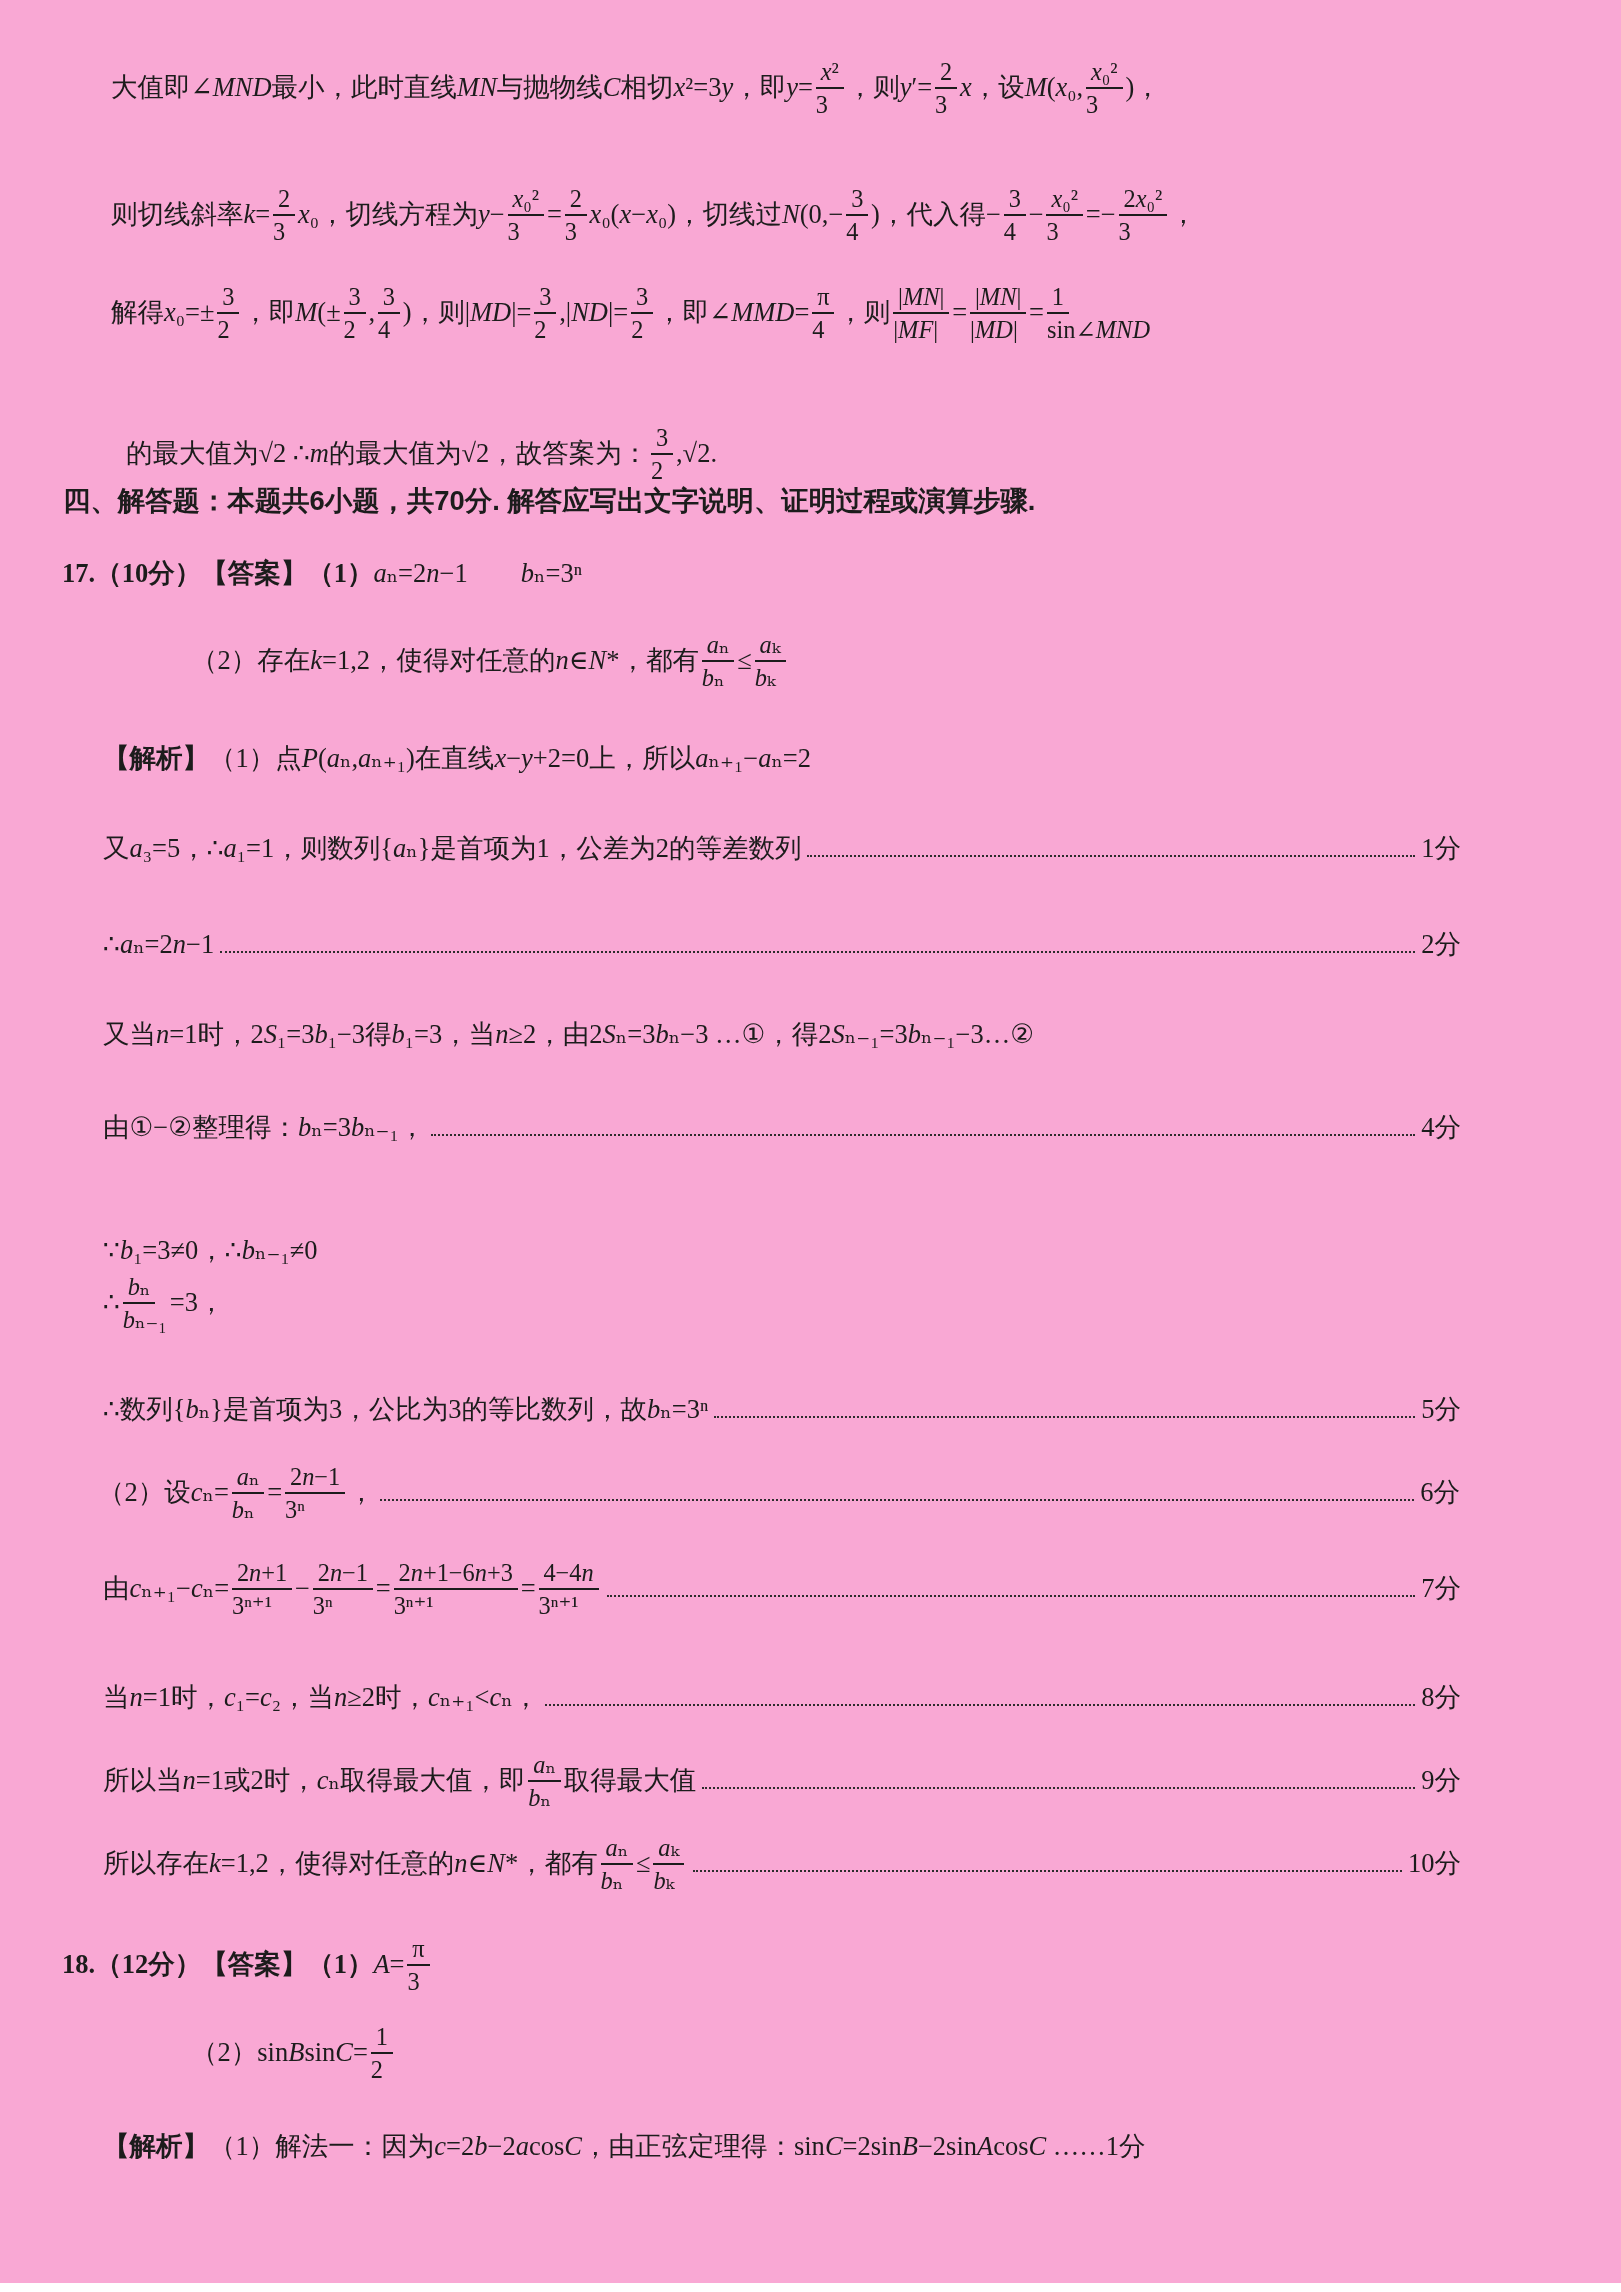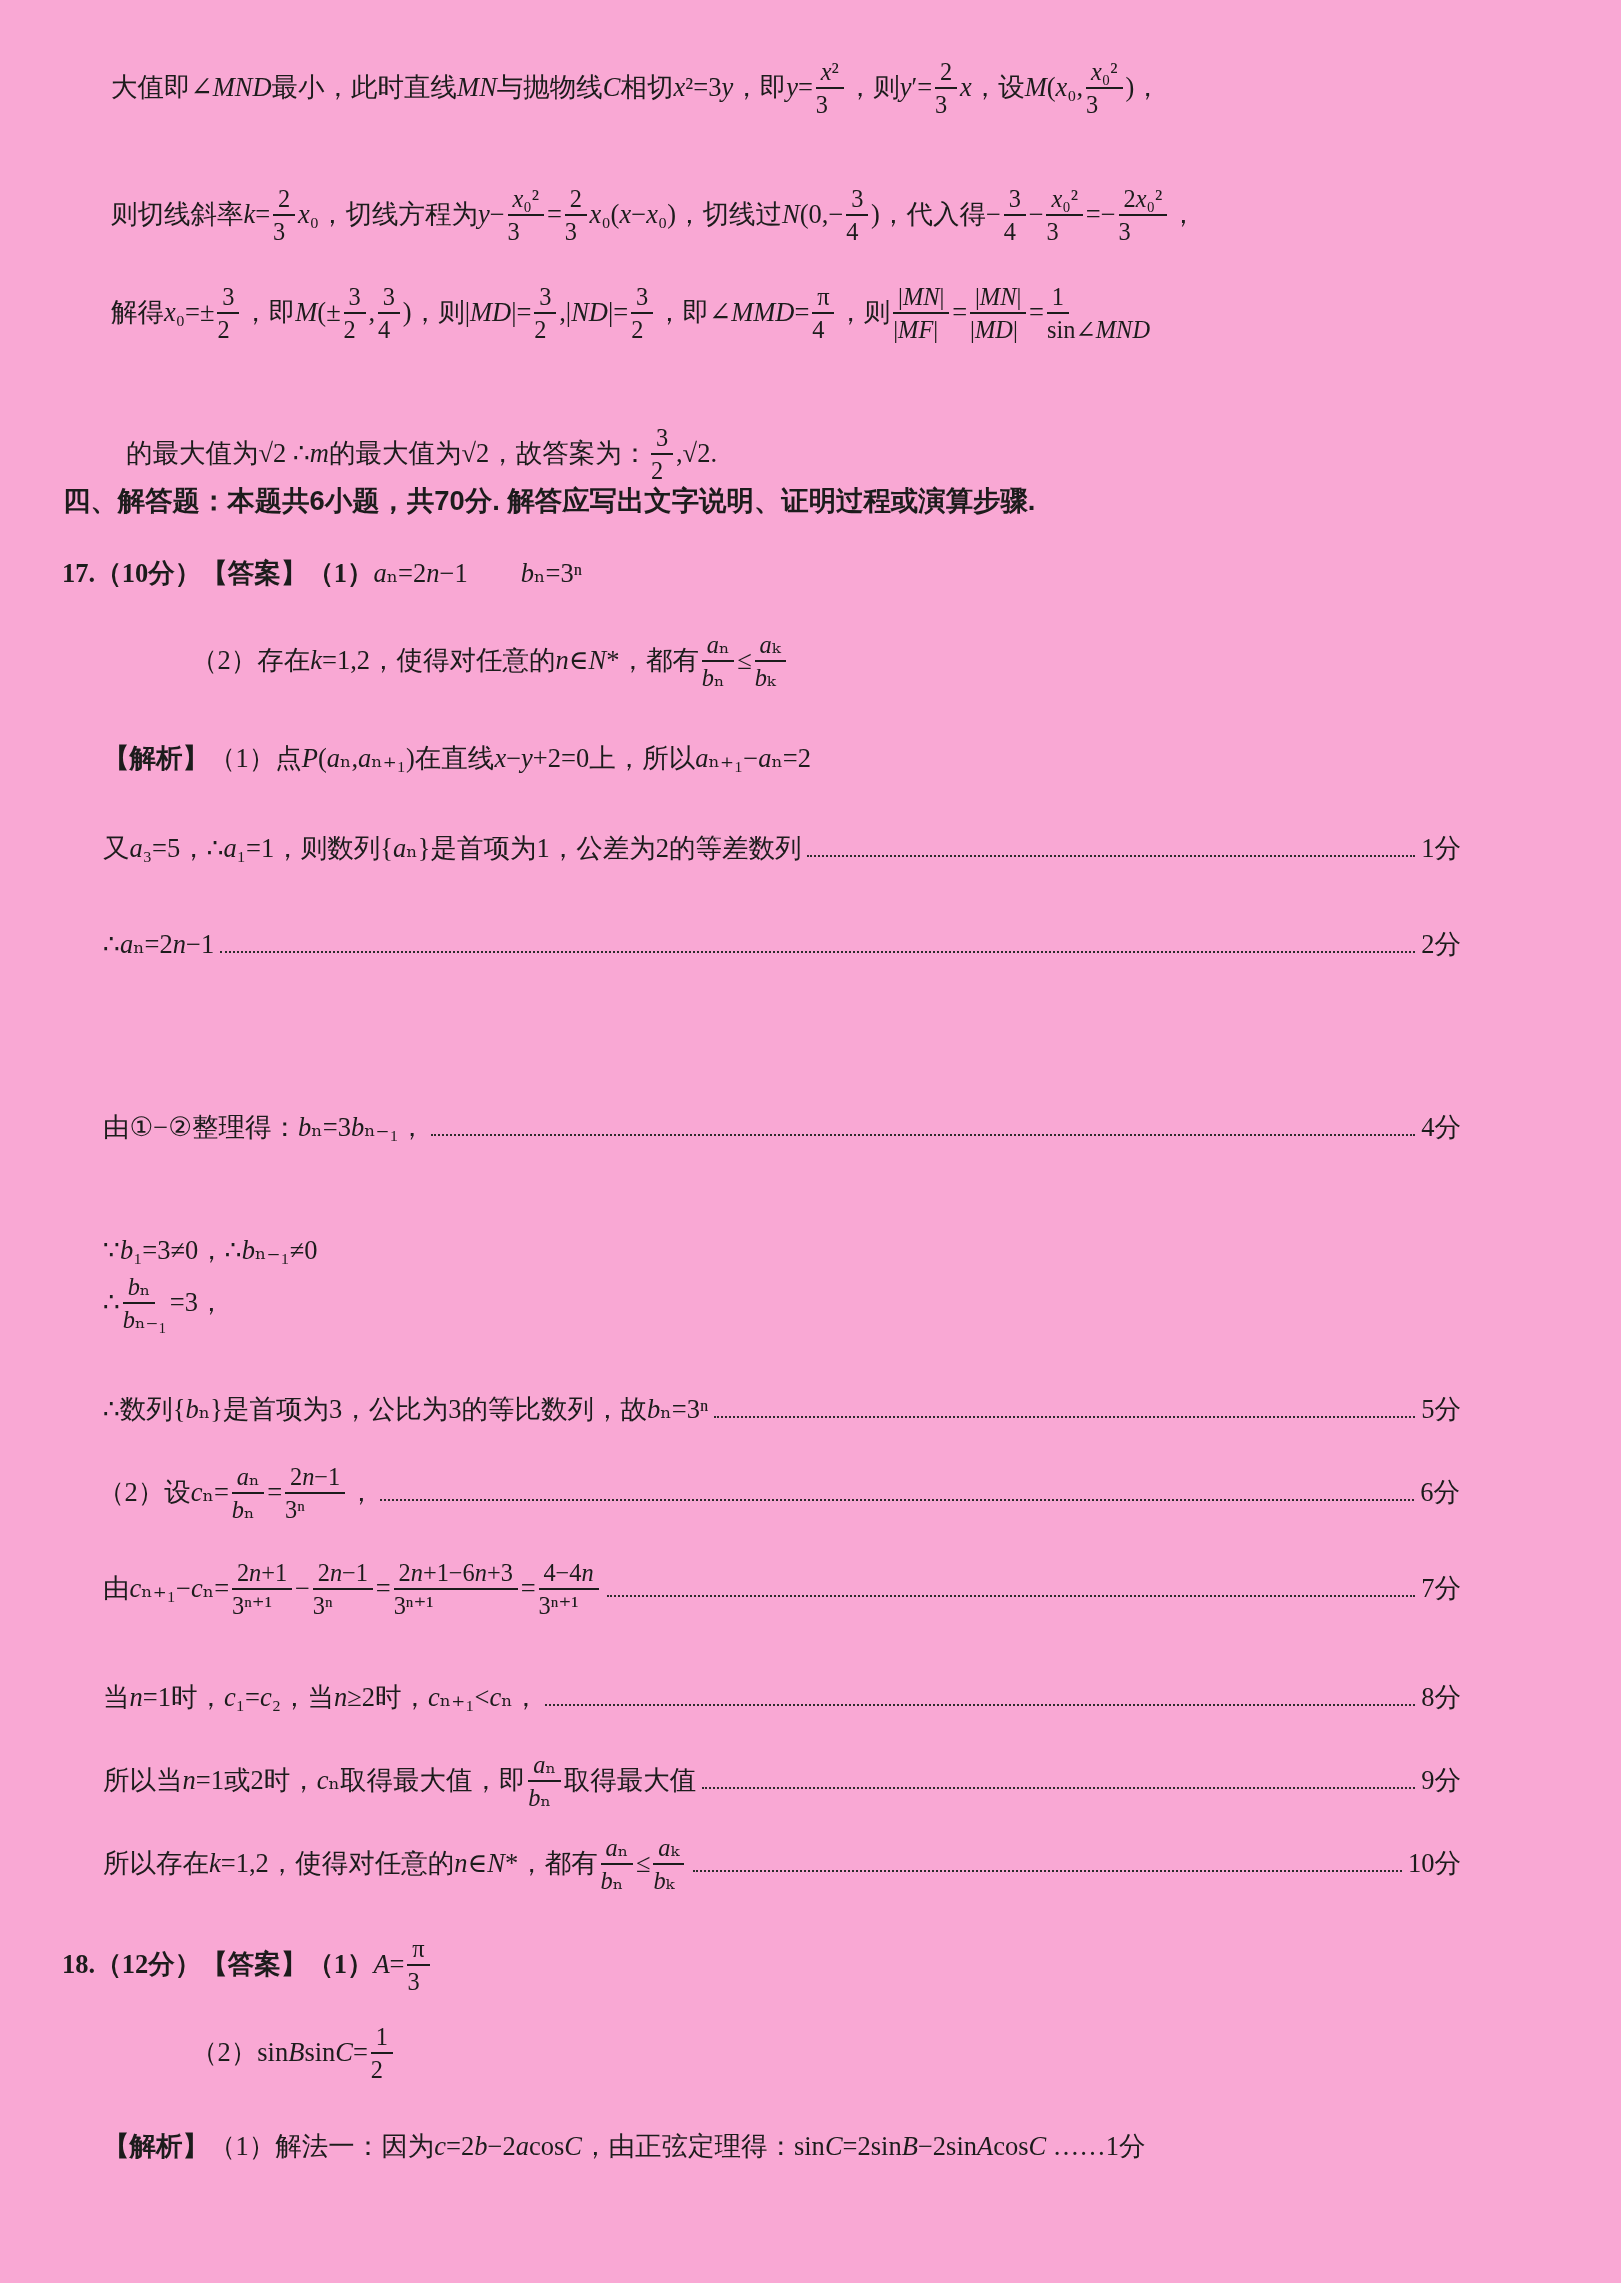--- a/index.html
+++ b/index.html
@@ -60,20 +60,21 @@
     <div class="line" style="left: 111px; top: 57px;"><span>大值即∠<i>MND</i>最小，此时直线<i>MN</i>与抛物线<i>C</i>相切<i>x</i>²=3<i>y</i>，即<i>y</i>=</span><span class="frac"><span class="num"><i>x</i>²</span><span class="den">3</span></span><span>，则<i>y</i>′=</span><span class="frac"><span class="num">2</span><span class="den">3</span></span><span><i>x</i>，设<i>M</i>(<i>x</i>₀,</span><span class="frac"><span class="num"><i>x</i>₀²</span><span class="den">3</span></span><span>)，</span></div>
     <div class="line" style="left: 111px; top: 184px;"><span>则切线斜率<i>k</i>=</span><span class="frac"><span class="num">2</span><span class="den">3</span></span><span><i>x</i>₀，切线方程为<i>y</i>−</span><span class="frac"><span class="num"><i>x</i>₀²</span><span class="den">3</span></span><span>=</span><span class="frac"><span class="num">2</span><span class="den">3</span></span><span><i>x</i>₀(<i>x</i>−<i>x</i>₀)，切线过<i>N</i>(0,−</span><span class="frac"><span class="num">3</span><span class="den">4</span></span><span>)，代入得−</span><span class="frac"><span class="num">3</span><span class="den">4</span></span><span>−</span><span class="frac"><span class="num"><i>x</i>₀²</span><span class="den">3</span></span><span>=−</span><span class="frac"><span class="num">2<i>x</i>₀²</span><span class="den">3</span></span><span>，</span></div>
     <div class="line" style="left: 111px; top: 282px;"><span>解得<i>x</i>₀=±</span><span class="frac"><span class="num">3</span><span class="den">2</span></span><span>，即<i>M</i>(±</span><span class="frac"><span class="num">3</span><span class="den">2</span></span><span>,</span><span class="frac"><span class="num">3</span><span class="den">4</span></span><span>)，则|<i>MD</i>|=</span><span class="frac"><span class="num">3</span><span class="den">2</span></span><span>,|<i>ND</i>|=</span><span class="frac"><span class="num">3</span><span class="den">2</span></span><span>，即∠<i>MMD</i>=</span><span class="frac"><span class="num">π</span><span class="den">4</span></span><span>，则</span><span class="frac"><span class="num">|<i>MN</i>|</span><span class="den">|<i>MF</i>|</span></span><span>=</span><span class="frac"><span class="num">|<i>MN</i>|</span><span class="den">|<i>MD</i>|</span></span><span>=</span><span class="frac"><span class="num">1</span><span class="den">sin∠<i>MND</i></span></span></div>
     <div class="line" style="left: 126px; top: 377px; margin-top: 46px;"><span>的最大值为√2 ∴<i>m</i>的最大值为√2，故答案为：</span><span class="frac"><span class="num">3</span><span class="den">2</span></span><span>,√2.</span></div>
     <div class="line b" style="left: 63px; top: 461px;"><span>四、解答题：本题共6小题，共70分. 解答应写出文字说明、证明过程或演算步骤.</span></div>
     <div class="line" style="left: 62px; top: 556px;"><span class="seg-b">17.（10分）【答案】（1）</span><span><i>a</i>ₙ=2<i>n</i>−1　　<i>b</i>ₙ=3ⁿ</span></div>
     <div class="line" style="left: 191px; top: 630px;"><span>（2）存在<i>k</i>=1,2，使得对任意的<i>n</i>∈<i>N</i>*，都有</span><span class="frac"><span class="num"><i>a</i>ₙ</span><span class="den"><i>b</i>ₙ</span></span><span>≤</span><span class="frac"><span class="num"><i>a</i>ₖ</span><span class="den"><i>b</i>ₖ</span></span></div>
     <div class="line" style="left: 103px; top: 741px;"><span class="seg-b">【解析】</span><span>（1）点<i>P</i>(<i>a</i>ₙ,<i>a</i>ₙ₊₁)在直线<i>x</i>−<i>y</i>+2=0上，所以<i>a</i>ₙ₊₁−<i>a</i>ₙ=2</span></div>
     <div class="line" style="left: 103px; top: 831px; width: 1358px;"><span>又<i>a</i>₃=5，∴<i>a</i>₁=1，则数列{<i>a</i>ₙ}是首项为1，公差为2的等差数列</span><span class="leader"></span><span class="score">1分</span></div>
     <div class="line" style="left: 103px; top: 927px; width: 1358px;"><span>∴<i>a</i>ₙ=2<i>n</i>−1</span><span class="leader"></span><span class="score">2分</span></div>
+    <div class="line" style="left: 103px; top: 1017px;"><span>又当<i>n</i>=1时，2<i>S</i>₁=3<i>b</i>₁−3得<i>b</i>₁=3，当<i>n</i>≥2，由2<i>S</i>ₙ=3<i>b</i>ₙ−3 …①，得2<i>S</i>ₙ₋₁=3<i>b</i>ₙ₋₁−3…②</span></div>
     <div class="line" style="left: 103px; top: 1110px; width: 1358px;"><span>由①−②整理得：<i>b</i>ₙ=3<i>b</i>ₙ₋₁，</span><span class="leader"></span><span class="score">4分</span></div>
     <div class="line" style="left: 103px; top: 1233px;"><span>∵<i>b</i>₁=3≠0，∴<i>b</i>ₙ₋₁≠0</span></div>
     <div class="line" style="left: 103px; top: 1272px;"><span>∴</span><span class="frac"><span class="num"><i>b</i>ₙ</span><span class="den"><i>b</i>ₙ₋₁</span></span><span>=3，</span></div>
     <div class="line" style="left: 103px; top: 1392px; width: 1358px;"><span>∴数列{<i>b</i>ₙ}是首项为3，公比为3的等比数列，故<i>b</i>ₙ=3ⁿ</span><span class="leader"></span><span class="score">5分</span></div>
     <div class="line" style="left: 98px; top: 1462px; width: 1362px;"><span>（2）设<i>c</i>ₙ=</span><span class="frac"><span class="num"><i>a</i>ₙ</span><span class="den"><i>b</i>ₙ</span></span><span>=</span><span class="frac"><span class="num">2<i>n</i>−1</span><span class="den">3ⁿ</span></span><span>，</span><span class="leader"></span><span class="score">6分</span></div>
     <div class="line" style="left: 103px; top: 1558px; width: 1358px;"><span>由<i>c</i>ₙ₊₁−<i>c</i>ₙ=</span><span class="frac"><span class="num">2<i>n</i>+1</span><span class="den">3ⁿ⁺¹</span></span><span>−</span><span class="frac"><span class="num">2<i>n</i>−1</span><span class="den">3ⁿ</span></span><span>=</span><span class="frac"><span class="num">2<i>n</i>+1−6<i>n</i>+3</span><span class="den">3ⁿ⁺¹</span></span><span>=</span><span class="frac"><span class="num">4−4<i>n</i></span><span class="den">3ⁿ⁺¹</span></span><span class="leader"></span><span class="score">7分</span></div>
     <div class="line" style="left: 103px; top: 1680px; width: 1358px;"><span>当<i>n</i>=1时，<i>c</i>₁=<i>c</i>₂，当<i>n</i>≥2时，<i>c</i>ₙ₊₁&lt;<i>c</i>ₙ，</span><span class="leader"></span><span class="score">8分</span></div>
     <div class="line" style="left: 103px; top: 1750px; width: 1358px;"><span>所以当<i>n</i>=1或2时，<i>c</i>ₙ取得最大值，即</span><span class="frac"><span class="num"><i>a</i>ₙ</span><span class="den"><i>b</i>ₙ</span></span><span>取得最大值</span><span class="leader"></span><span class="score">9分</span></div>
     <div class="line" style="left: 103px; top: 1833px; width: 1358px;"><span>所以存在<i>k</i>=1,2，使得对任意的<i>n</i>∈<i>N</i>*，都有</span><span class="frac"><span class="num"><i>a</i>ₙ</span><span class="den"><i>b</i>ₙ</span></span><span>≤</span><span class="frac"><span class="num"><i>a</i>ₖ</span><span class="den"><i>b</i>ₖ</span></span><span class="leader"></span><span class="score">10分</span></div>
     <div class="line" style="left: 62px; top: 1934px;"><span class="seg-b">18.（12分）【答案】（1）</span><span><i>A</i>=</span><span class="frac"><span class="num">π</span><span class="den">3</span></span></div>

